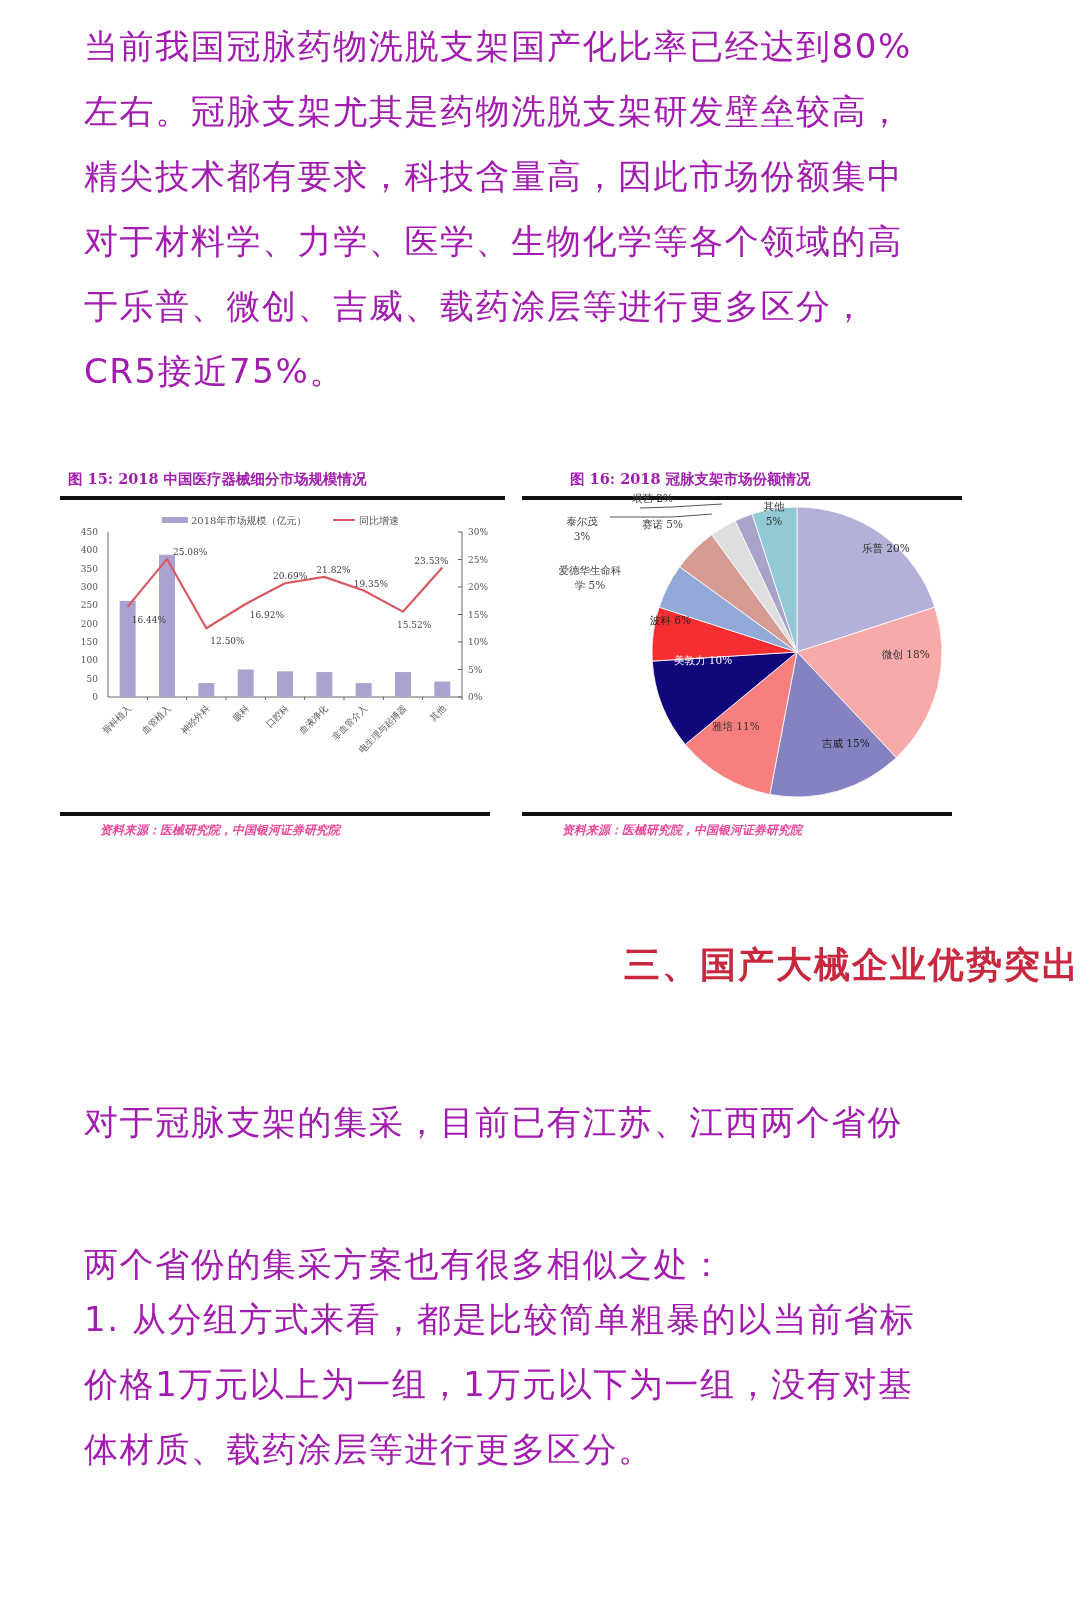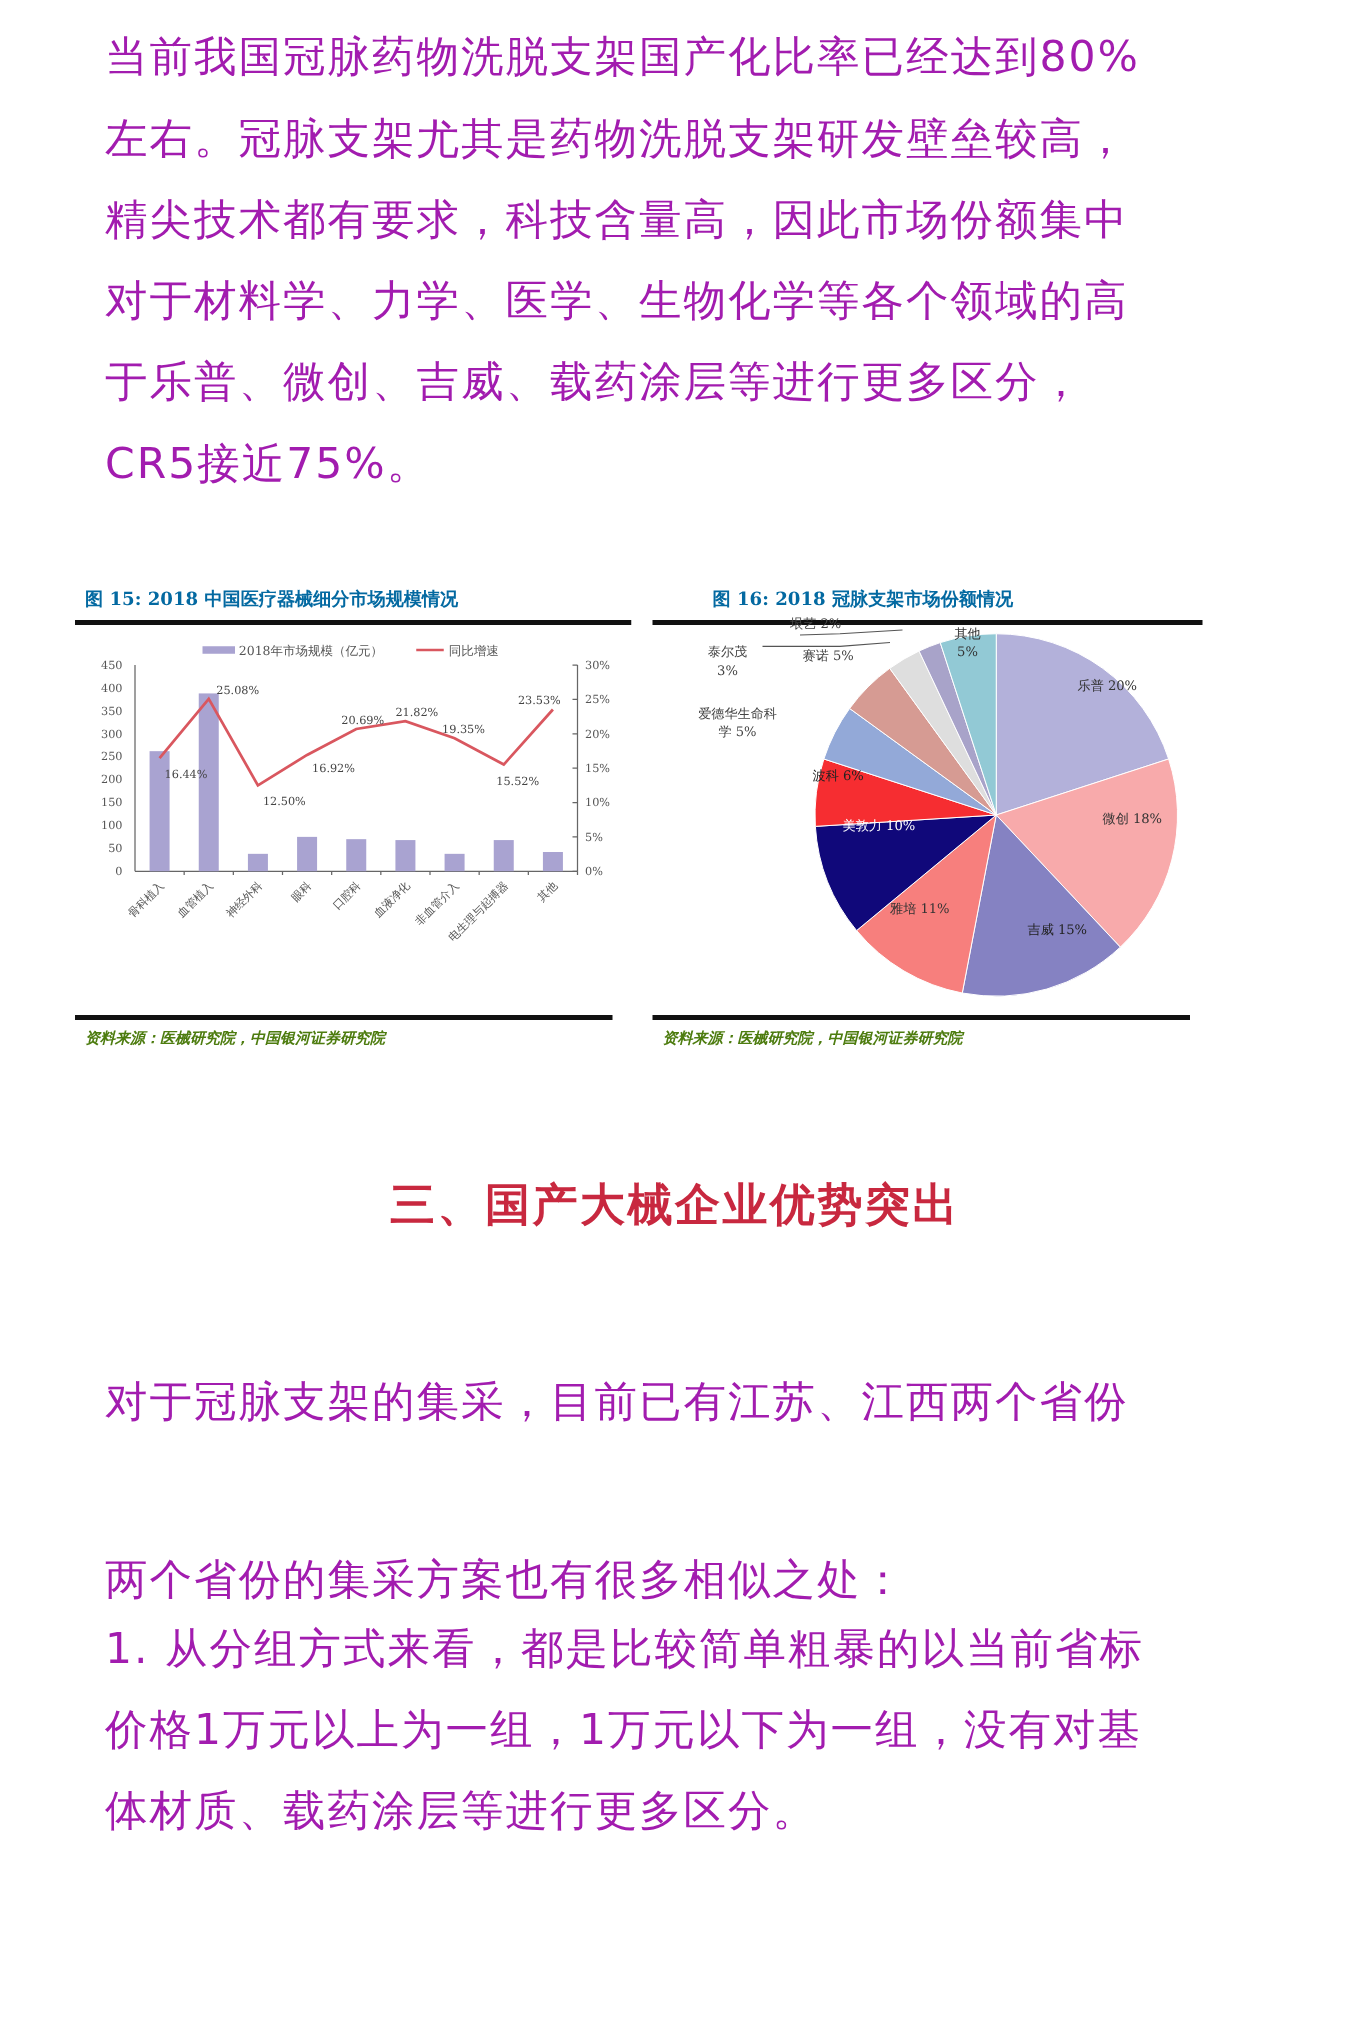--- a/index.html
+++ b/index.html
@@ -1,29 +1,29 @@
 <!DOCTYPE html>
 <html><head>
 <meta charset="utf-8">
 <style>
   html, body { margin:0; padding:0; background:#ffffff; }
   body { width:1080px; height:1622px; position:relative; overflow:hidden;
          font-family:"DejaVu Sans", "Liberation Sans", sans-serif; color:#333333; }
   .para { position:absolute; left:84px; width:920px; font-size:34px; line-height:65px;
           letter-spacing:1.6px; color:#a21caf; }
   .para div { white-space:nowrap; }
-  .heading { position:absolute; left:0; width:1080px; text-align:center; top:940px;
+  .heading { position:absolute; left:0; width:1080px; text-align:right; top:940px;
              font-size:36px; line-height:50px; color:#c8283f; font-weight:bold; letter-spacing:2px; }
   .fig { position:absolute; top:462px; }
   .fig-title { position:absolute; top:8px; font-family:"DejaVu Serif","Liberation Serif",serif;
-               font-weight:bold; font-size:14.5px; color:#0369a1; white-space:nowrap; }
+               font-weight:bold; font-size:14.5px; color:#a21caf; white-space:nowrap; }
   .rule-top { position:absolute; top:34px; height:4px; background:#111; }
   .rule-bot { position:absolute; top:350px; height:4px; background:#111; }
   .source { position:absolute; top:360px; font-family:Liberation Sans, sans-serif;
-            font-style:italic; font-weight:bold; font-size:12px; color:#4d7c0f; white-space:nowrap; }
+            font-style:italic; font-weight:bold; font-size:12px; color:#ec4899; white-space:nowrap;margin-left:32px; }
   svg text { font-family:"DejaVu Serif","Liberation Serif",serif; }
 </style>
 </head>
 <body>
 
 <div class="para" style="top:14px;">
   <div>当前我国冠脉药物洗脱支架国产化比率已经达到80%</div>
   <div>左右。冠脉支架尤其是药物洗脱支架研发壁垒较高，</div>
   <div>精尖技术都有要求，科技含量高，因此市场份额集中</div>
   <div>对于材料学、力学、医学、生物化学等各个领域的高</div>

